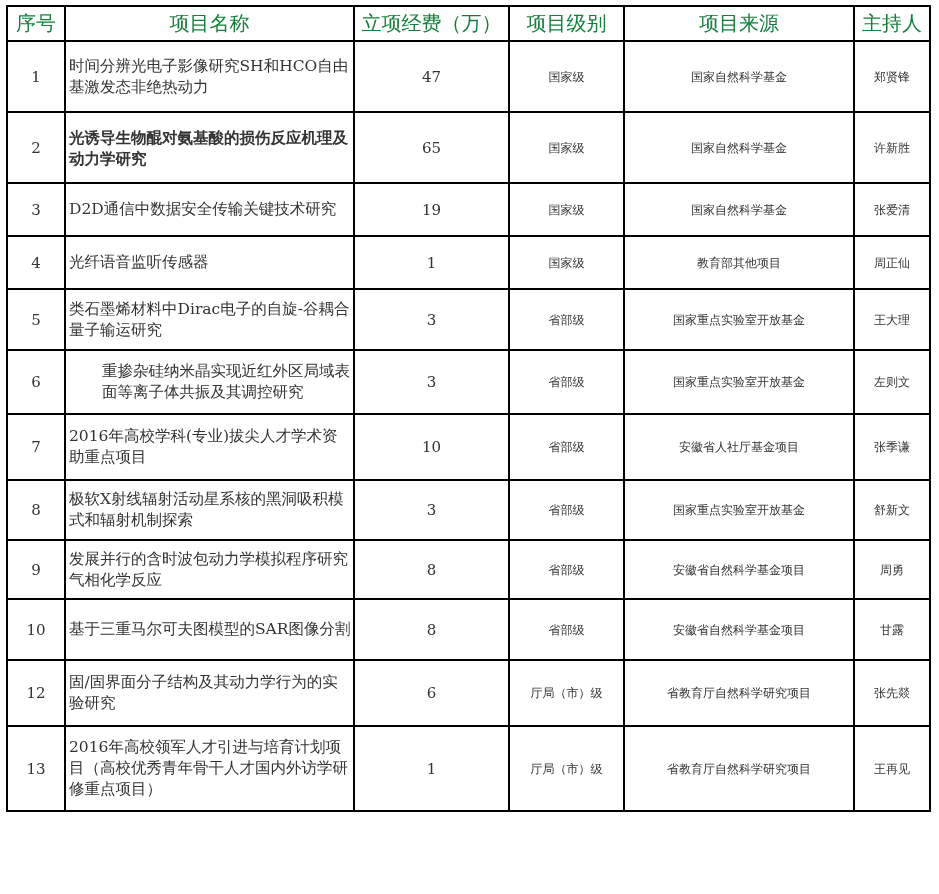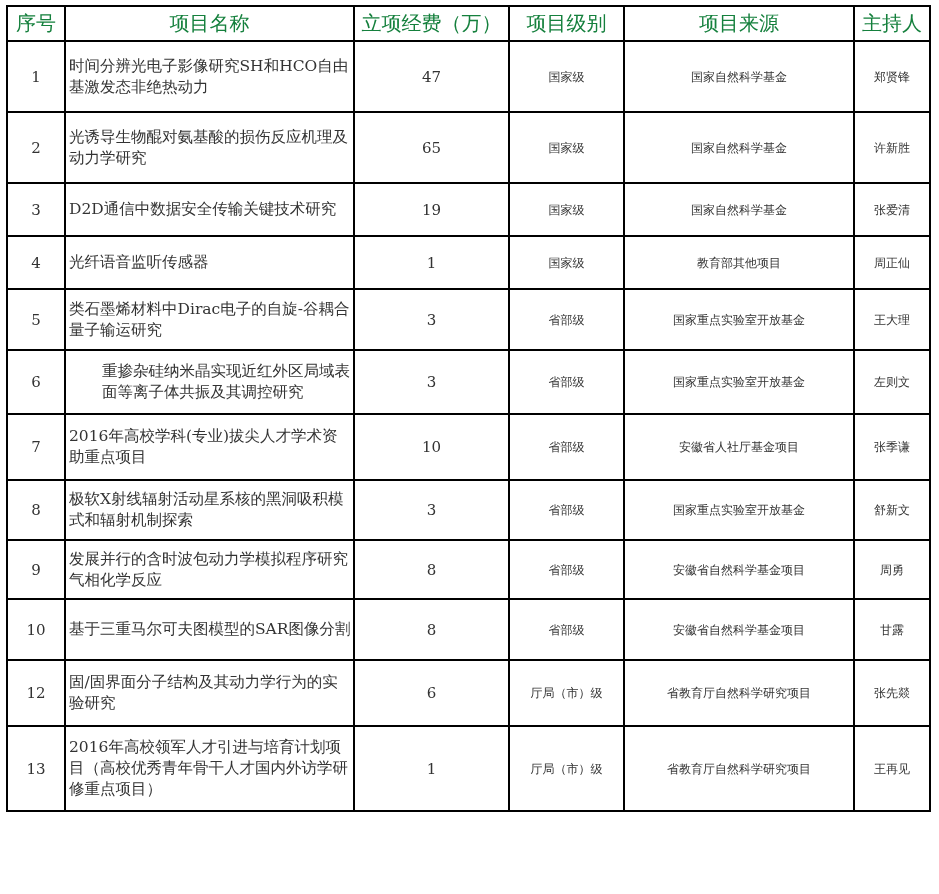--- a/index.html
+++ b/index.html
@@ -41,21 +41,21 @@
       <tr style="height: 71px;">
         <td class="num">1</td>
         <td class="name" style="white-space: pre-wrap;">时间分辨光电子影像研究SH和HCO自由基激发态非绝热动力</td>
         <td class="num">47</td>
         <td class="lvl">国家级</td>
         <td class="src">国家自然科学基金</td>
         <td class="person">郑贤锋</td>
       </tr>
       <tr style="height: 71px;">
         <td class="num">2</td>
-        <td class="name" style="white-space: pre-wrap;">光诱导生物醌对氨基酸的损伤反应机理及动力学研究</td>
+        <td class="name" style="white-space: pre-wrap; font-weight: bold;">光诱导生物醌对氨基酸的损伤反应机理及动力学研究</td>
         <td class="num">65</td>
         <td class="lvl">国家级</td>
         <td class="src">国家自然科学基金</td>
         <td class="person">许新胜</td>
       </tr>
       <tr style="height: 53px;">
         <td class="num">3</td>
         <td class="name" style="white-space: pre-wrap;">D2D通信中数据安全传输关键技术研究</td>
         <td class="num">19</td>
         <td class="lvl">国家级</td>

